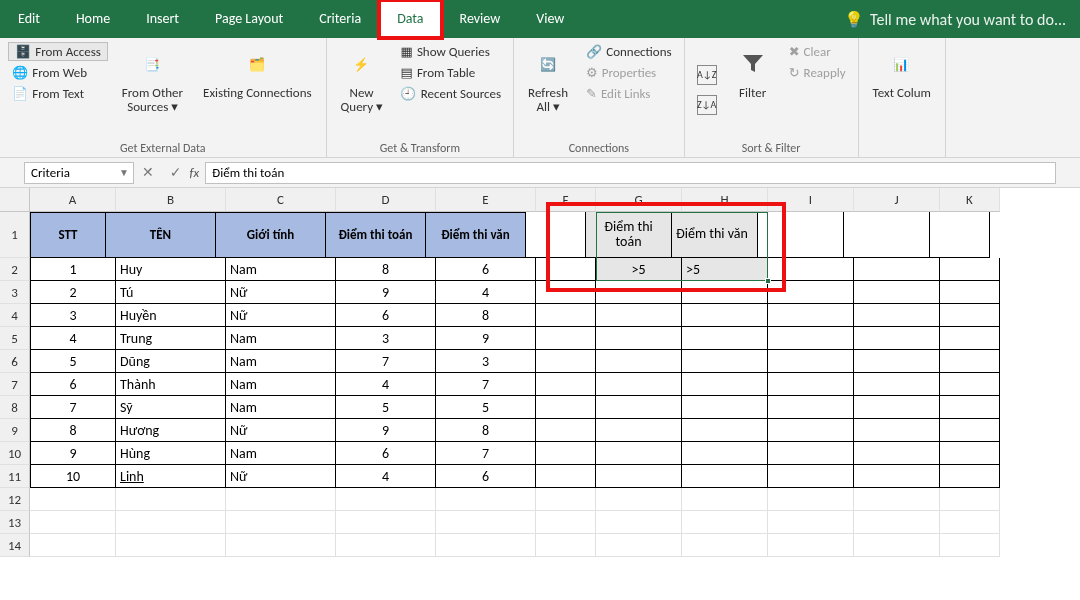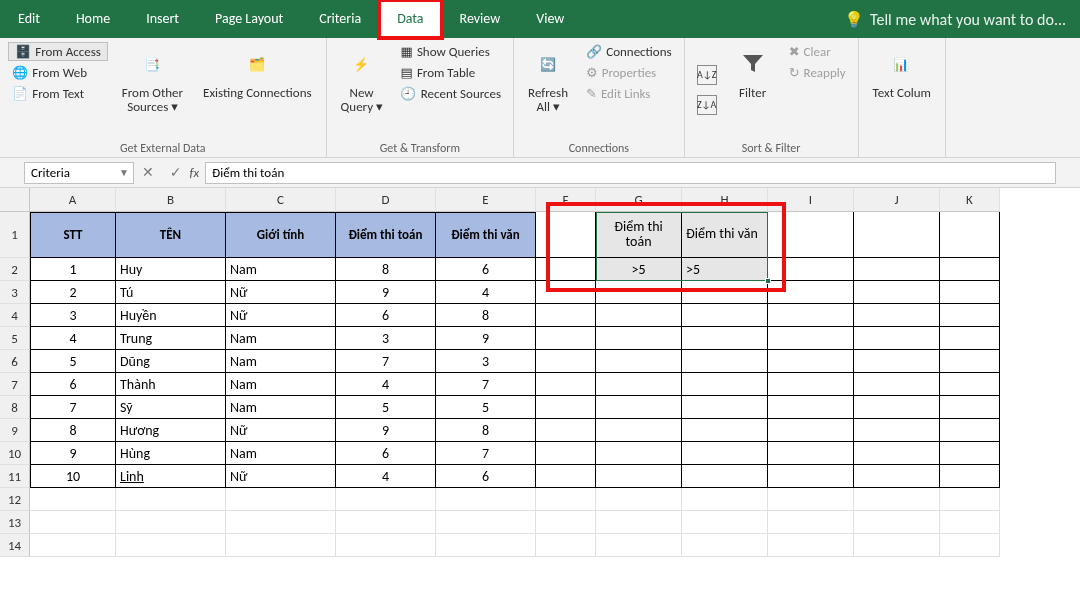--- a/index.html
+++ b/index.html
@@ -250,21 +250,21 @@
         <div class="colhdr" style="width: 100px;">E</div>
         <div class="colhdr" style="width: 60px;">F</div>
         <div class="colhdr" style="width: 86px;">G</div>
         <div class="colhdr" style="width: 86px;">H</div>
         <div class="colhdr" style="width: 86px;">I</div>
         <div class="colhdr" style="width: 86px;">J</div>
         <div class="colhdr" style="width: 60px;">K</div>
       </div>
     <div class="rows" id="rows">
         <div class="row data-table" style="height: 46px;">
-          <div class="cell hdr multi left-border top-border center" style="width: 86px;">STT</div>
+          <div class="cell hdr multi left-border top-border center" style="width: 76px;">STT</div>
           <div class="cell hdr multi top-border center" style="width: 110px;">TÊN</div>
           <div class="cell hdr multi top-border center" style="width: 110px;">Giới tính</div>
           <div class="cell hdr multi top-border center" style="width: 100px;">Điểm thi toán</div>
           <div class="cell hdr multi top-border center" style="width: 100px;">Điểm thi văn</div>
           <div class="cell" style="width: 60px;"></div>
           <div class="cell grey-fill center" style="width: 86px; height: 46px; white-space: normal; text-align: center; line-height: 1.05;">Điểm thi toán</div>
           <div class="cell grey-fill" style="width: 86px; height: 46px; white-space: normal; line-height: 1.05;">Điểm thi văn</div>
           <div class="cell" style="width: 86px;"></div>
           <div class="cell" style="width: 86px;"></div>
           <div class="cell" style="width: 60px;"></div>

